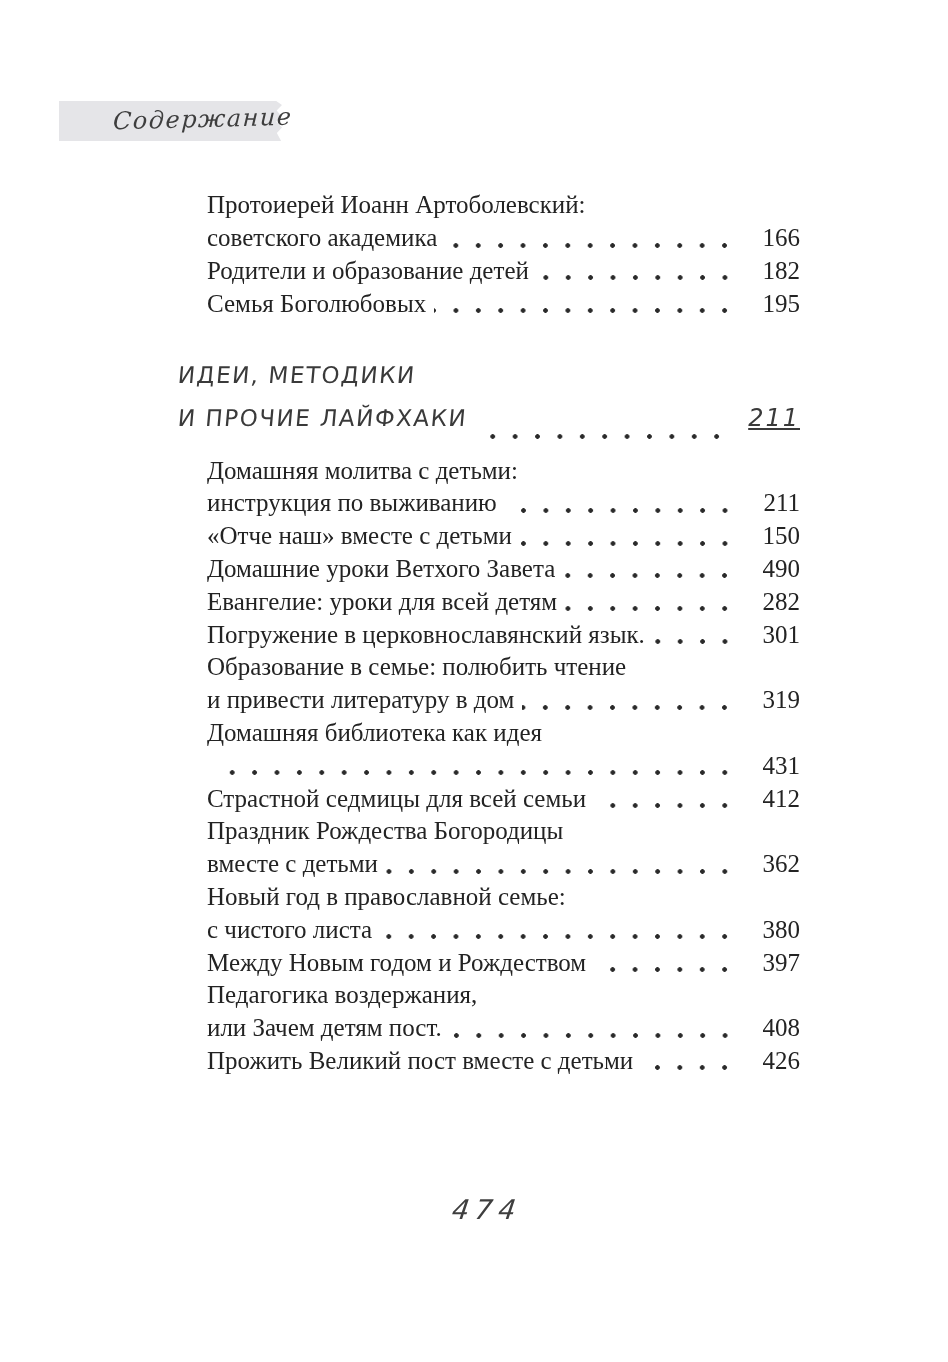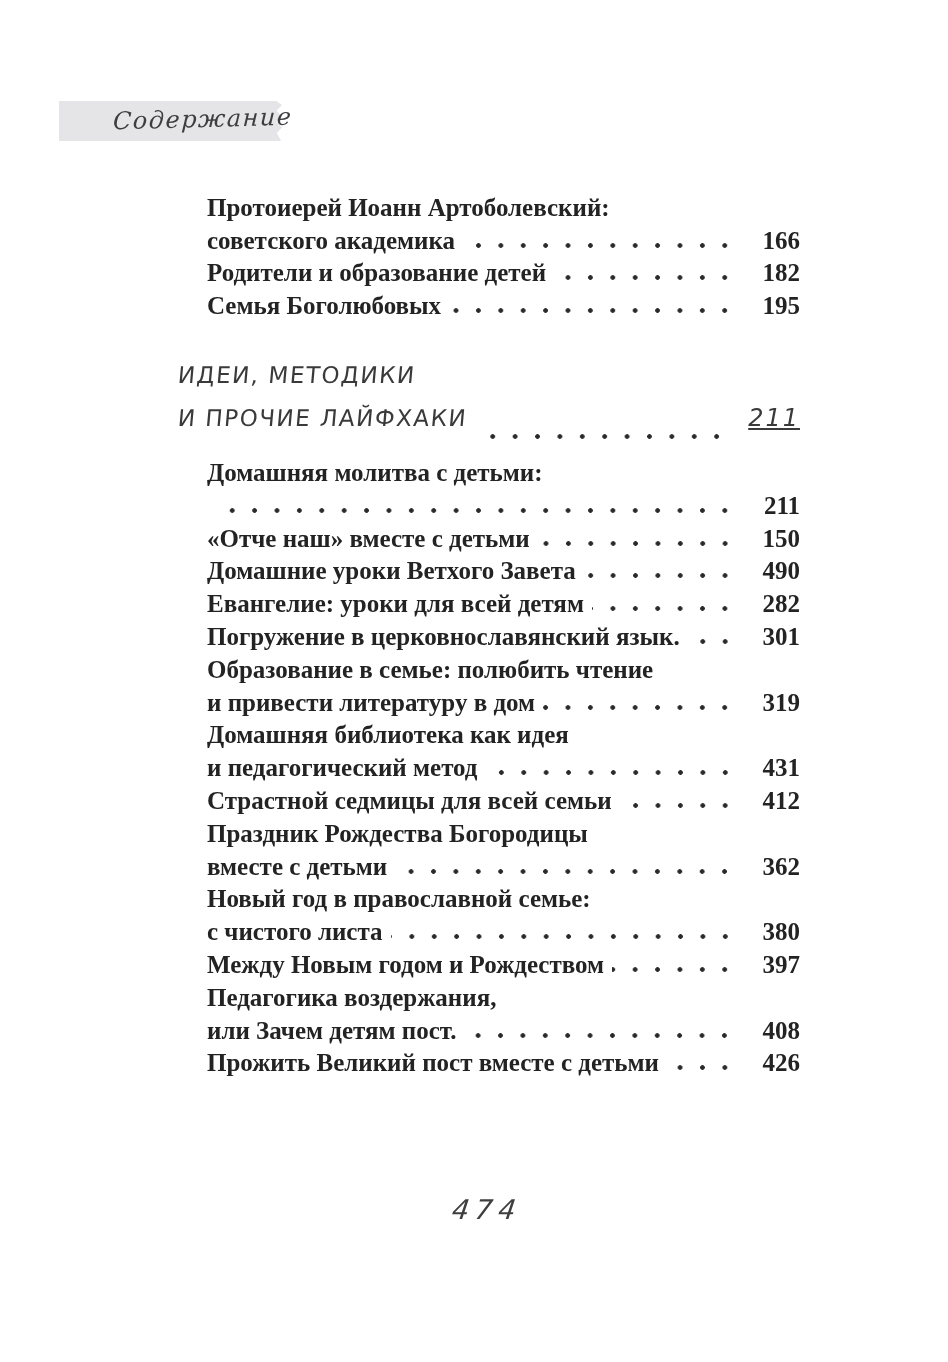--- a/index.html
+++ b/index.html
@@ -40,23 +40,22 @@
   
   .toc {
     position: absolute;
     left: 207px;
     top: 189px;
     width: 593px;
     font-size: 25px;
   }
   .row {
     display: flex;
-    align-items: flex-end;
+    align-items: center;
     height: 32.8px;
-    font-weight: bold;
   }
   .t { white-space: nowrap; }
   .dots {
     flex: 1 1 auto;
     align-self: stretch;
     margin-left: 8px;
     margin-right: 10px;
     background-image: radial-gradient(circle, #2a2a2a 2px, rgba(0,0,0,0) 2.6px);
     background-size: 22.4px 5px;
     background-repeat: repeat-x;
@@ -150,20 +149,21 @@
           <span class="h-title">И ПРОЧИЕ ЛАЙФХАКИ</span>
           <span class="dots"></span>
           <span class="h-num">211</span>
         </div>
       </div>
       <div class="entries">
         <div class="row">
           <span class="t">Домашняя молитва с детьми:</span>
         </div>
         <div class="row">
+          <span class="t">инструкция по выживанию</span>
           <span class="dots"></span>
           <span class="num">211</span>
         </div>
         <div class="row">
           <span class="t">«Отче наш» вместе с детьми</span>
           <span class="dots"></span>
           <span class="num">150</span>
         </div>
         <div class="row">
           <span class="t">Домашние уроки Ветхого Завета</span>
@@ -185,21 +185,20 @@
         </div>
         <div class="row">
           <span class="t">и привести литературу в дом</span>
           <span class="dots"></span>
           <span class="num">319</span>
         </div>
         <div class="row">
           <span class="t">Домашняя библиотека как идея</span>
         </div>
         <div class="row">
-          <span class="t">и педагогический метод</span>
           <span class="dots"></span>
           <span class="num">431</span>
         </div>
         <div class="row">
           <span class="t">Страстной седмицы для всей семьи</span>
           <span class="dots"></span>
           <span class="num">412</span>
         </div>
         <div class="row">
           <span class="t">Праздник Рождества Богородицы</span>

